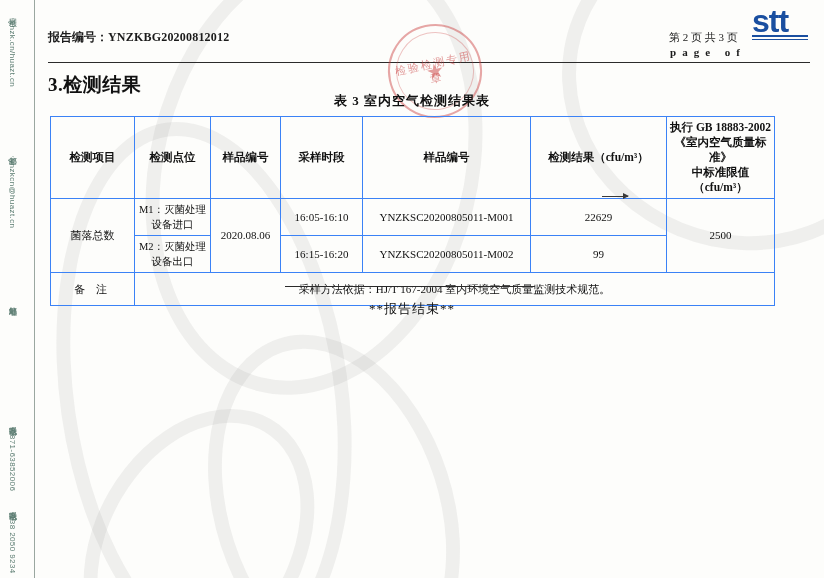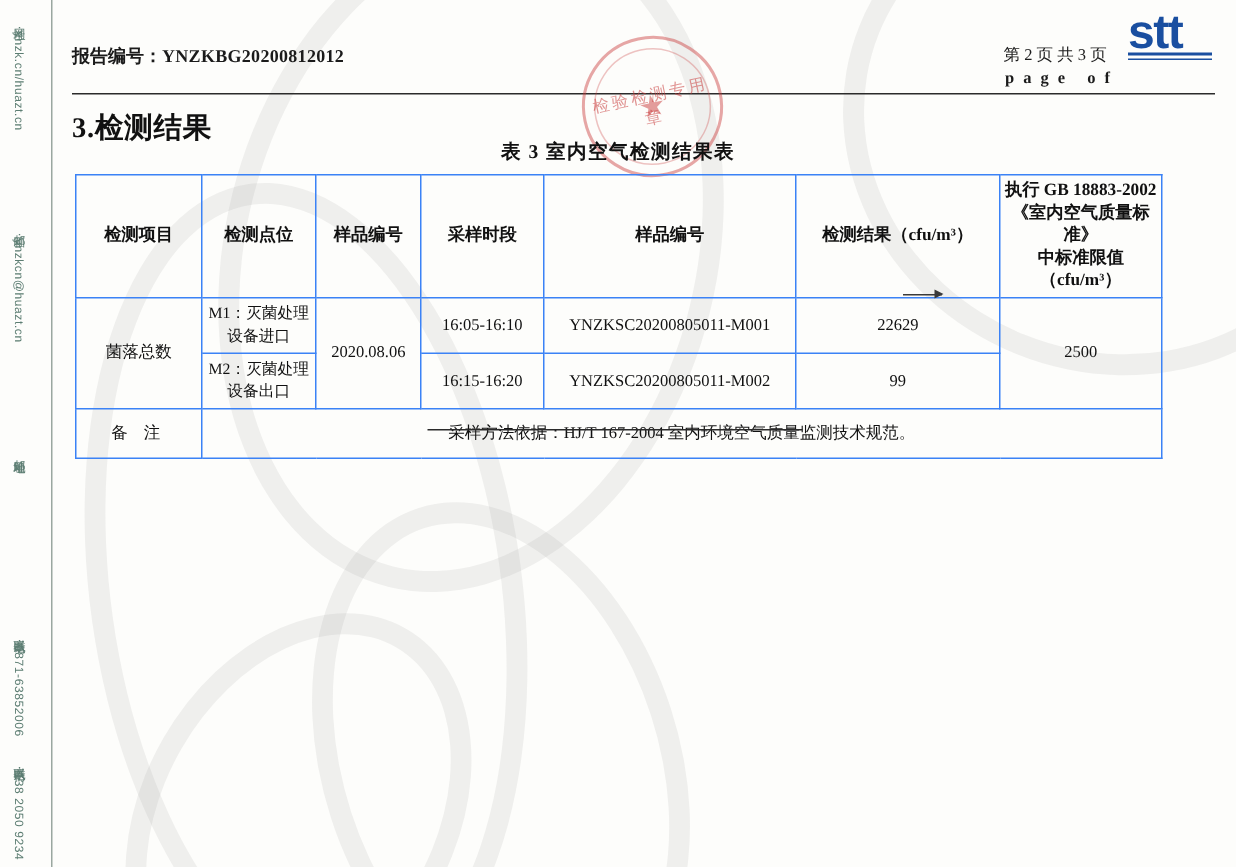--- a/index.html
+++ b/index.html
@@ -341,14 +341,15 @@
       <tr class="remark-row">
         <td class="remark-label">备  注</td>
         <td colspan="6" class="remark-text">采样方法依据：HJ/T 167-2004  室内环境空气质量监测技术规范。</td>
       </tr>
     </tbody>
   </table>
 
   <div class="arrow"></div>
 
   <div class="end-rule"></div>
+  <div class="end-text">**报告结束**</div>
 
 </div>
 
 </body></html>

